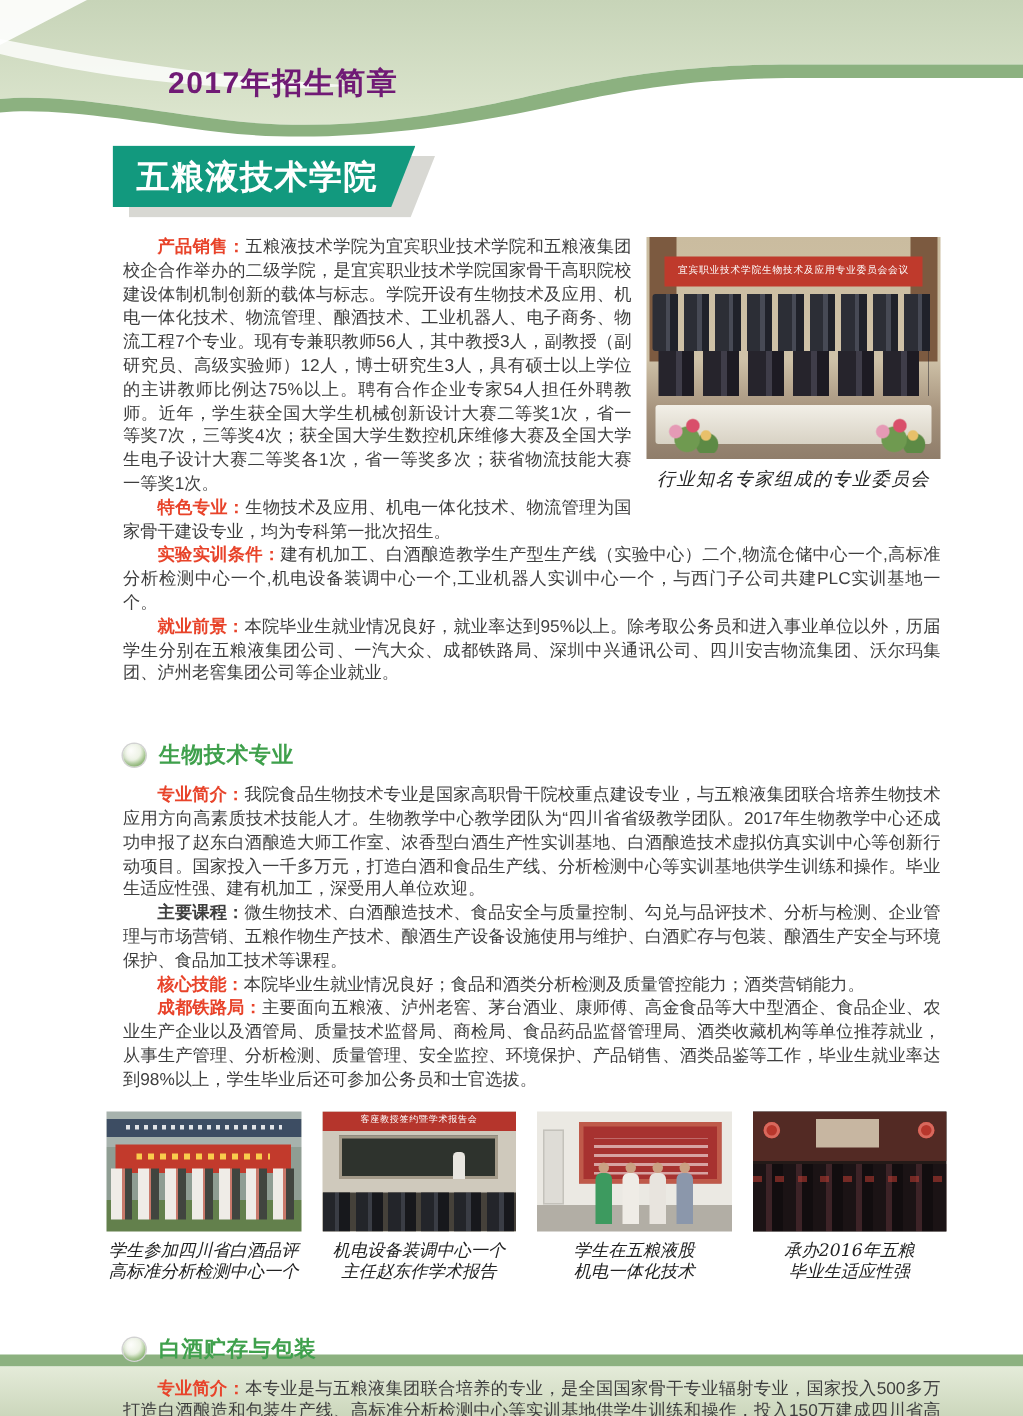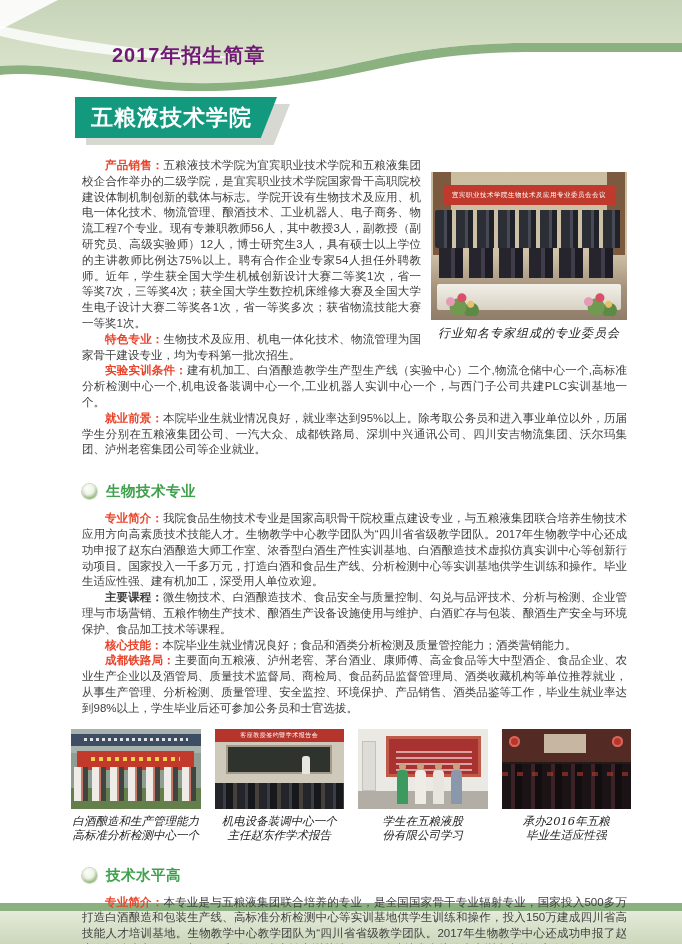--- a/index.html
+++ b/index.html
@@ -35,21 +35,21 @@
   
   .content { margin:66px 55px 0 82px; position:relative; z-index:3; }
   .para {
     text-indent:2em; font-size:11.5px; line-height:15.8px;
     color:#3e3e3e; text-align:justify;
   }
   .lbl { font-weight:bold; color:#e8432a; }
   .lbl.dark { color:#3e3e3e; }
 
   
-  .committee-figure { float:right; width:196px; margin:14px 0 4px 10px; }
+  .committee-figure { float:right; width:196px; margin:0 0 4px 10px; }
   .photo { position:relative; overflow:hidden; }
   .photo.committee {
     height:148px;
     background:linear-gradient(180deg,#cabc9f 0%,#cfc2a8 55%,#a6937d 78%,#8f7d6a 100%);
   }
   .cp-door { position:absolute; top:0; width:9%; height:56%; background:#7c5a40; }
   .cp-door.l { left:1%; } .cp-door.r { right:1%; }
   .cp-banner {
     position:absolute; top:13px; left:12px; right:12px; height:20px;
     background:#bf3a2c; color:#ffffff; font-size:6.5px; line-height:20px;
@@ -76,21 +76,21 @@
       radial-gradient(circle at 45% 65%, #6f9a50 0 8px, transparent 9px),
       radial-gradient(circle at 80% 78%, #5d8a45 0 7px, transparent 8px);
   }
   .cp-flowers.l { left:10px; } .cp-flowers.r { right:10px; }
   .photo-caption {
     font-family:"DejaVu Serif", serif; font-style:italic;
     font-size:12px; color:#222; text-align:center; margin-top:5px; letter-spacing:1px;
   }
 
   
-  .section { margin-top:24px; }
+  .section { margin-top:36px; }
   .section-header { display:flex; align-items:center; gap:9px; margin-bottom:10px; }
   .bullet {
     width:15px; height:15px; border-radius:50%;
     background:radial-gradient(circle at 35% 30%, #fdfdfb 0%, #eef3e6 45%, #a8cb90 75%, #8fba79 100%);
     box-shadow:0 0 0 1px #d2d2d2, inset 0 -2px 3px rgba(120,160,100,.5);
   }
   .section-title { color:#3fa04c; font-weight:bold; font-size:14.5px; letter-spacing:.5px; }
 
   
   .photo-strip { display:flex; gap:14px; margin:12px -4px 0 -11px; }
@@ -216,21 +216,21 @@
       <p class="para"><span class="lbl">成都铁路局：</span><span>主要面向五粮液、泸州老窖、茅台酒业、康师傅、高金食品等大中型酒企、食品企业、农业生产企业以及酒管局、质量技术监督局、商检局、食品药品监督管理局、酒类收藏机构等单位推荐就业，从事生产管理、分析检测、质量管理、安全监控、环境保护、产品销售、酒类品鉴等工作，毕业生就业率达到98%以上，学生毕业后还可参加公务员和士官选拔。</span></p>
 
       <div class="photo-strip">
         <figure>
           <div class="strip-photo p1">
             <div class="p1-darkbanner"></div>
             <div class="p1-redbanner"></div>
             <div class="p1-people"></div>
           </div>
           <figcaption class="strip-caption">
-            <div>白酒酿造和生产管理能力</div>
+            <div>学生参加四川省白酒品评</div>
             <div>高标准分析检测中心一个</div>
           </figcaption>
         </figure>
 
         <figure>
           <div class="strip-photo p2">
             <div class="p2-banner">客座教授签约暨学术报告会</div>
             <div class="p2-board"></div>
             <div class="p2-speaker"></div>
             <div class="p2-audience"></div>
@@ -245,21 +245,21 @@
           <div class="strip-photo p3">
             <div class="p3-ac"></div>
             <div class="p3-board"></div>
             <div class="p3-person a"></div>
             <div class="p3-person b"></div>
             <div class="p3-person c"></div>
             <div class="p3-person d"></div>
           </div>
           <figcaption class="strip-caption">
             <div>学生在五粮液股</div>
-            <div>份有限公司学习</div>
+            <div>机电一体化技术</div>
           </figcaption>
         </figure>
 
         <figure>
           <div class="strip-photo p4">
             <div class="p4-wall"></div>
             <div class="p4-screen"></div>
             <div class="p4-emblem l"></div>
             <div class="p4-emblem r"></div>
             <div class="p4-crowd"></div>
@@ -268,21 +268,21 @@
             <div>承办2016年五粮</div>
             <div>毕业生适应性强</div>
           </figcaption>
         </figure>
       </div>
     </div>
 
     <div class="section">
       <div class="section-header">
         <span class="bullet"></span>
-        <span class="section-title">技术水平高</span>
+        <span class="section-title">白酒贮存与包装</span>
       </div>
       <p class="para"><span class="lbl">专业简介：</span><span>本专业是与五粮液集团联合培养的专业，是全国国家骨干专业辐射专业，国家投入500多万打造白酒酿造和包装生产线、高标准分析检测中心等实训基地供学生训练和操作，投入150万建成四川省高技能人才培训基地。生物教学中心教学团队为“四川省省级教学团队。2017年生物教学中心还成功申报了赵东白酒酿造大师工作室、浓香型白酒生产性实训基地、白酒酿造技术虚拟仿真实训中心等创新行动项目。</span></p>
 
     </div>
 
   </div>
 
   <div class="footer-bar"></div>
   <div class="footer-area"></div>
 

